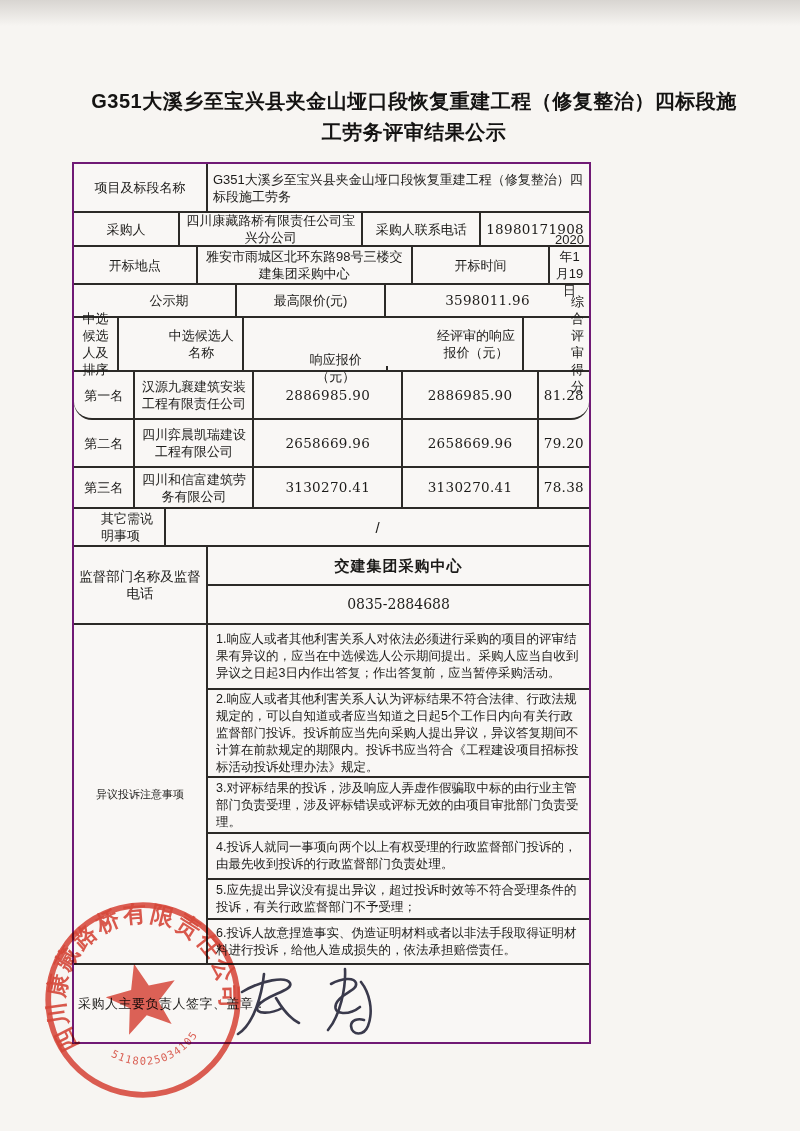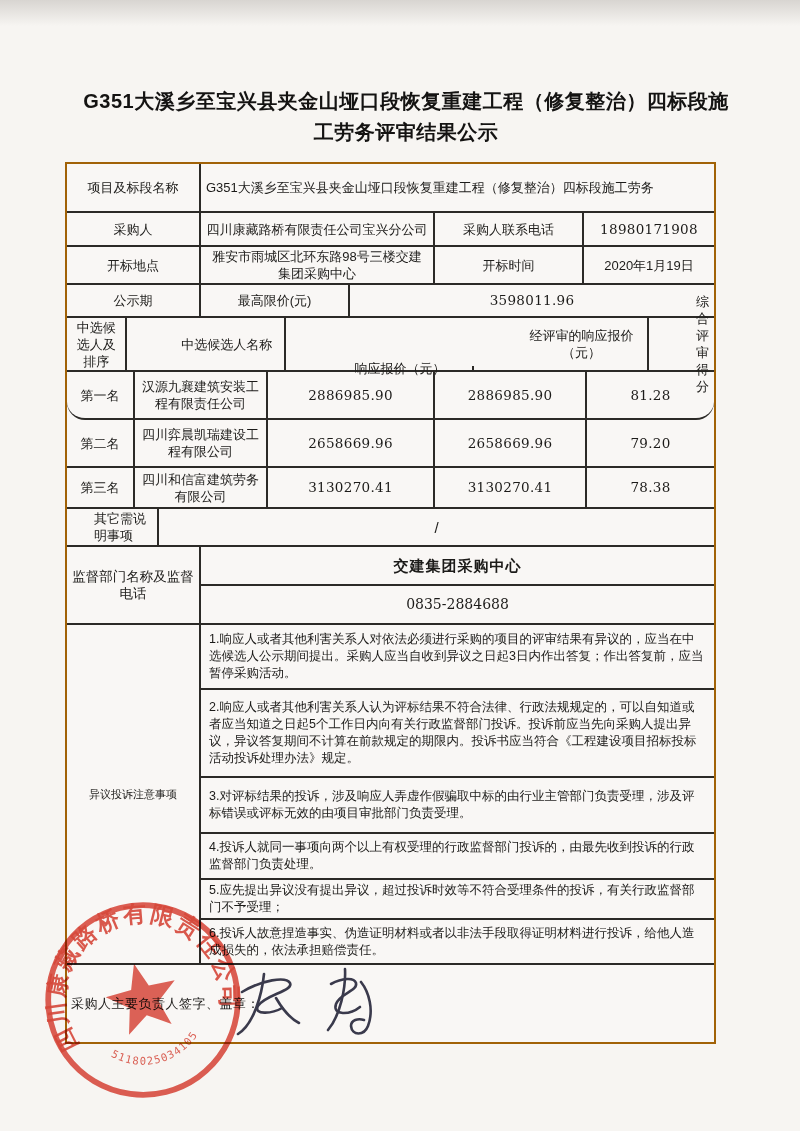--- a/index.html
+++ b/index.html
@@ -11,29 +11,29 @@
     font-family:"Liberation Sans", sans-serif;
     color:#1c1b19;
     overflow:hidden;
   }
   .scan-edge{
     position:absolute;left:0;top:0;width:100%;height:26px;
     background:linear-gradient(#d8d5d1, rgba(247,245,242,0));
     pointer-events:none;
   }
   .doc-title{
-    position:absolute;left:76px;top:86px;width:660px;
+    position:absolute;left:84px;top:86px;width:660px;
     text-align:center;
     font-size:20px;line-height:31px;font-weight:bold;
     letter-spacing:0.5px;
     color:#141312;
   }
   .doc-table{
-    position:absolute;left:65px;top:162px;width:651px;
-    border:2px solid #a16207;
+    position:absolute;left:72px;top:162px;width:519px;
+    border:2px solid #701a75;
     box-sizing:border-box;
     font-size:13px;
     background:rgba(255,255,255,0.25);
   }
   .tr{display:flex;border-bottom:2px solid #2c2a27;box-sizing:border-box;}
   .tr:last-child{border-bottom:none;}
   .td{
     display:flex;align-items:center;justify-content:center;
     text-align:center;
     border-right:2px solid #2c2a27;
@@ -104,21 +104,21 @@
       <div class="td num" style="flex:1;">18980171908</div>
     </div>
 
     <div class="tr" style="height:38px;">
       <div class="td cell-label" style="width:134px;">开标地点</div>
       <div class="td" style="width:234px;">雅安市雨城区北环东路98号三楼交建集团采购中心</div>
       <div class="td cell-label" style="width:149px;">开标时间</div>
       <div class="td" style="flex:1;">2020年1月19日</div>
     </div>
 
-    <div class="tr" style="height:33px;">
+    <div class="tr" style="height:33px;padding-left:29px;">
       <div class="td cell-label" style="width:134px;">公示期</div>
       <div class="td cell-label" style="width:149px;">最高限价(元)</div>
       <div class="td num" style="flex:1;">3598011.96</div>
     </div>
 
     <div class="tr" style="height:54px;gap:42px;">
       <div class="td cell-label" style="width:68px;">中选候选人及排序</div>
       <div class="td cell-label" style="width:133px;">中选候选人名称</div>
       <div class="td cell-label" style="width:167px;margin-top:48px;">响应报价（元）</div>
       <div class="td cell-label" style="width:152px;">经评审的响应报价（元）</div>

